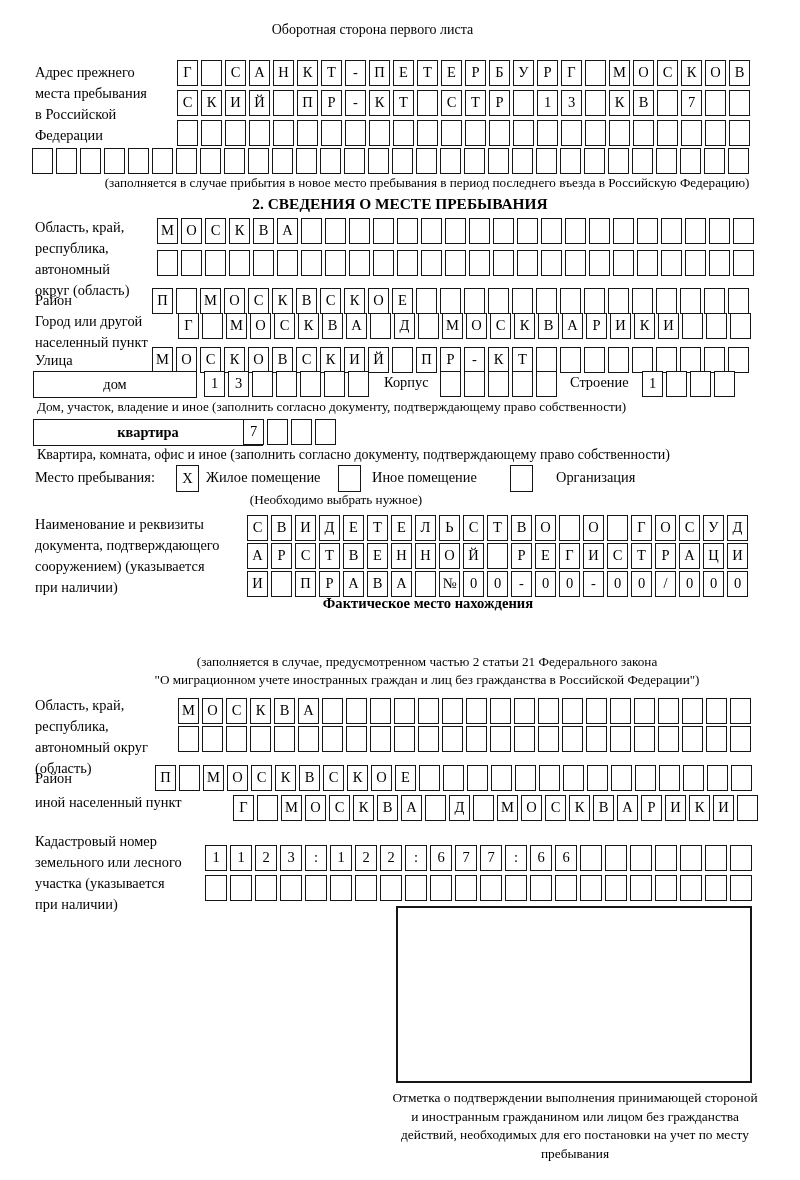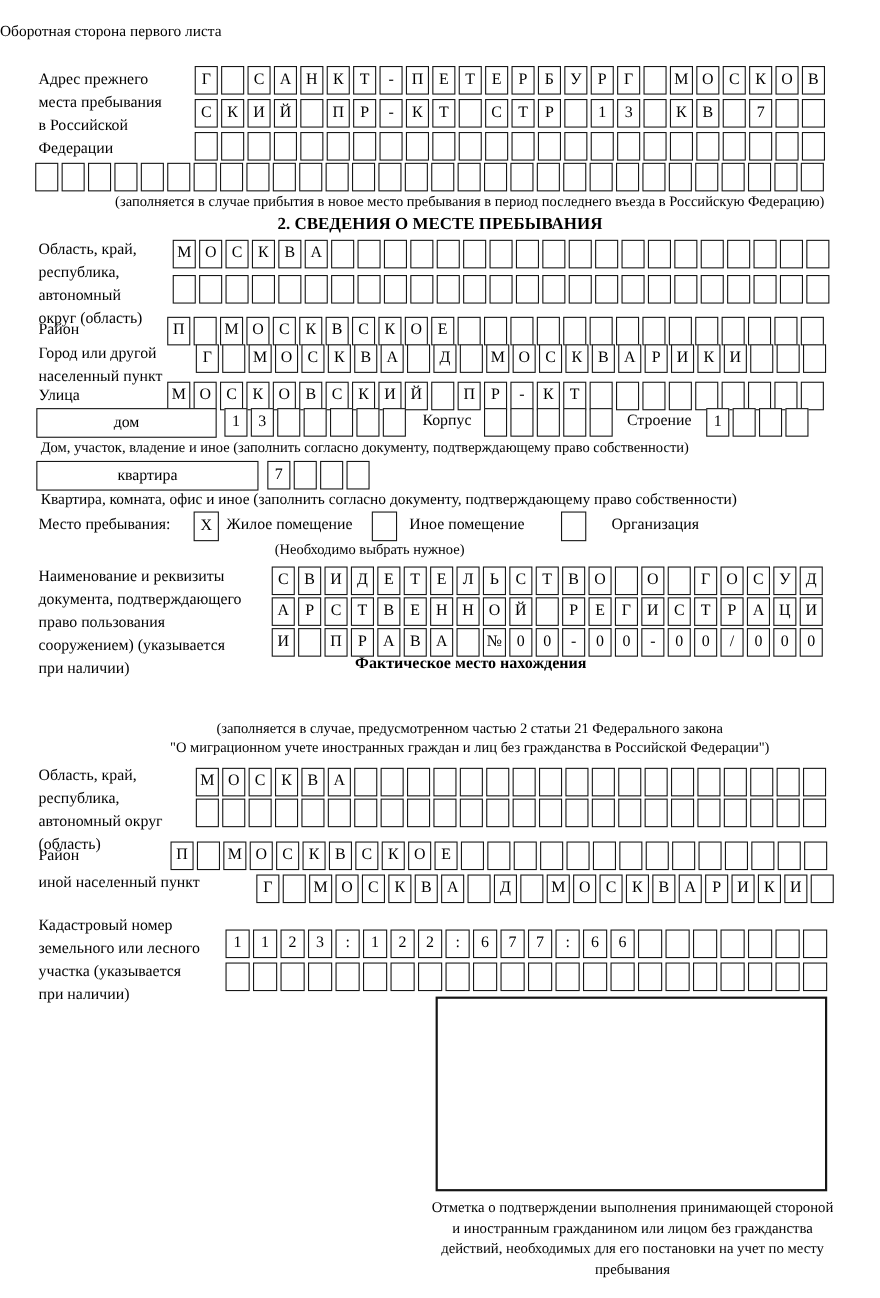--- a/index.html
+++ b/index.html
@@ -22,21 +22,21 @@
   .stamp-box{position:absolute;left:396px;top:906px;width:356px;height:177px;
              border:2px solid #161616;box-sizing:border-box;background:#fff;}
   .stamp-note{position:absolute;left:392px;top:1089px;width:366px;text-align:center;
               font-size:13.4px;line-height:18.5px;}
 </style>
 </head>
 <body>
 
 <div class="page">
 
-  <div class="abs" style="left:0;top:22px;width:745px;text-align:left;font-size:14px;">Оборотная сторона первого листа</div>
+  <div class="abs" style="left:0;top:22px;width:745px;text-align:center;font-size:14px;">Оборотная сторона первого листа</div>
 
   <div class="lbl" style="left:35px;top:62px;width:150px;">
       <div>Адрес прежнего</div>
       <div>места пребывания</div>
       <div>в Российской</div>
       <div>Федерации</div>
     </div>
   <div class="cr" style="left:177px;top:60px"><span class="cell">Г</span><span class="cell"></span><span class="cell">С</span><span class="cell">А</span><span class="cell">Н</span><span class="cell">К</span><span class="cell">Т</span><span class="cell">-</span><span class="cell">П</span><span class="cell">Е</span><span class="cell">Т</span><span class="cell">Е</span><span class="cell">Р</span><span class="cell">Б</span><span class="cell">У</span><span class="cell">Р</span><span class="cell">Г</span><span class="cell"></span><span class="cell">М</span><span class="cell">О</span><span class="cell">С</span><span class="cell">К</span><span class="cell">О</span><span class="cell">В</span></div>
   <div class="cr" style="left:177px;top:90px"><span class="cell">С</span><span class="cell">К</span><span class="cell">И</span><span class="cell">Й</span><span class="cell"></span><span class="cell">П</span><span class="cell">Р</span><span class="cell">-</span><span class="cell">К</span><span class="cell">Т</span><span class="cell"></span><span class="cell">С</span><span class="cell">Т</span><span class="cell">Р</span><span class="cell"></span><span class="cell">1</span><span class="cell">3</span><span class="cell"></span><span class="cell">К</span><span class="cell">В</span><span class="cell"></span><span class="cell">7</span><span class="cell"></span><span class="cell"></span></div>
   <div class="cr" style="left:177px;top:120px"><span class="cell"></span><span class="cell"></span><span class="cell"></span><span class="cell"></span><span class="cell"></span><span class="cell"></span><span class="cell"></span><span class="cell"></span><span class="cell"></span><span class="cell"></span><span class="cell"></span><span class="cell"></span><span class="cell"></span><span class="cell"></span><span class="cell"></span><span class="cell"></span><span class="cell"></span><span class="cell"></span><span class="cell"></span><span class="cell"></span><span class="cell"></span><span class="cell"></span><span class="cell"></span><span class="cell"></span></div>
@@ -67,21 +67,21 @@
   <div class="cr" style="left:152px;top:347px"><span class="cell">М</span><span class="cell">О</span><span class="cell">С</span><span class="cell">К</span><span class="cell">О</span><span class="cell">В</span><span class="cell">С</span><span class="cell">К</span><span class="cell">И</span><span class="cell">Й</span><span class="cell"></span><span class="cell">П</span><span class="cell">Р</span><span class="cell">-</span><span class="cell">К</span><span class="cell">Т</span><span class="cell"></span><span class="cell"></span><span class="cell"></span><span class="cell"></span><span class="cell"></span><span class="cell"></span><span class="cell"></span><span class="cell"></span><span class="cell"></span></div>
 
   <div class="fieldbox" style="left:33px;top:371px;width:164px;">дом</div>
   <div class="cr" style="left:204px;top:371px"><span class="cell">1</span><span class="cell">3</span><span class="cell"></span><span class="cell"></span><span class="cell"></span><span class="cell"></span><span class="cell"></span></div>
   <div class="ilbl" style="left:384px;top:374px;">Корпус</div>
   <div class="cr" style="left:440px;top:371px"><span class="cell"></span><span class="cell"></span><span class="cell"></span><span class="cell"></span><span class="cell"></span></div>
   <div class="ilbl" style="left:570px;top:374px;">Строение</div>
   <div class="cr" style="left:642px;top:371px"><span class="cell">1</span><span class="cell"></span><span class="cell"></span><span class="cell"></span></div>
   <div class="abs" style="left:37px;top:399px;font-size:13.2px;">Дом, участок, владение и иное (заполнить согласно документу, подтверждающему право собственности)</div>
 
-  <div class="fieldbox" style="left:33px;top:419px;width:202px;">квартира</div>
+  <div class="fieldbox" style="left:33px;top:419px;width:230px;font-weight:bold;">квартира</div>
   <div class="cr" style="left:243px;top:419px"><span class="cell">7</span><span class="cell"></span><span class="cell"></span><span class="cell"></span></div>
   <div class="abs" style="left:37px;top:447px;font-size:14px;">Квартира, комната, офис и иное (заполнить согласно документу, подтверждающему право собственности)</div>
 
   <div class="ilbl" style="left:35px;top:469px;">Место пребывания:</div>
   <div class="cb" style="left:176px;top:465px;">
     <span>X</span>
   </div>
   <div class="ilbl" style="left:206px;top:469px;">Жилое помещение</div>
   <div class="cb" style="left:338px;top:465px;">
     <span></span>
@@ -89,21 +89,20 @@
   <div class="ilbl" style="left:372px;top:469px;">Иное помещение</div>
   <div class="cb" style="left:510px;top:465px;">
     <span></span>
   </div>
   <div class="ilbl" style="left:556px;top:469px;">Организация</div>
   <div class="abs" style="left:36px;top:492px;width:600px;text-align:center;font-size:13.2px;">(Необходимо выбрать нужное)</div>
 
   <div class="lbl" style="left:35px;top:514px;width:215px;">
       <div>Наименование и реквизиты</div>
       <div>документа, подтверждающего</div>
-      <div>право пользования</div>
       <div>сооружением) (указывается</div>
       <div>при наличии)</div>
     </div>
   <div class="cr" style="left:247px;top:515px"><span class="cell">С</span><span class="cell">В</span><span class="cell">И</span><span class="cell">Д</span><span class="cell">Е</span><span class="cell">Т</span><span class="cell">Е</span><span class="cell">Л</span><span class="cell">Ь</span><span class="cell">С</span><span class="cell">Т</span><span class="cell">В</span><span class="cell">О</span><span class="cell"></span><span class="cell">О</span><span class="cell"></span><span class="cell">Г</span><span class="cell">О</span><span class="cell">С</span><span class="cell">У</span><span class="cell">Д</span></div>
   <div class="cr" style="left:247px;top:543px"><span class="cell">А</span><span class="cell">Р</span><span class="cell">С</span><span class="cell">Т</span><span class="cell">В</span><span class="cell">Е</span><span class="cell">Н</span><span class="cell">Н</span><span class="cell">О</span><span class="cell">Й</span><span class="cell"></span><span class="cell">Р</span><span class="cell">Е</span><span class="cell">Г</span><span class="cell">И</span><span class="cell">С</span><span class="cell">Т</span><span class="cell">Р</span><span class="cell">А</span><span class="cell">Ц</span><span class="cell">И</span></div>
   <div class="cr" style="left:247px;top:571px"><span class="cell">И</span><span class="cell"></span><span class="cell">П</span><span class="cell">Р</span><span class="cell">А</span><span class="cell">В</span><span class="cell">А</span><span class="cell"></span><span class="cell">№</span><span class="cell">0</span><span class="cell">0</span><span class="cell">-</span><span class="cell">0</span><span class="cell">0</span><span class="cell">-</span><span class="cell">0</span><span class="cell">0</span><span class="cell">/</span><span class="cell">0</span><span class="cell">0</span><span class="cell">0</span></div>
 
   <div class="title" style="top:595px;font-size:14.6px;padding-left:28px;">Фактическое место нахождения</div>
   <div class="note" style="top:654px;">(заполняется в случае, предусмотренном частью 2 статьи 21 Федерального закона</div>
   <div class="note" style="top:672px;">"О миграционном учете иностранных граждан и лиц без гражданства в Российской Федерации")</div>

